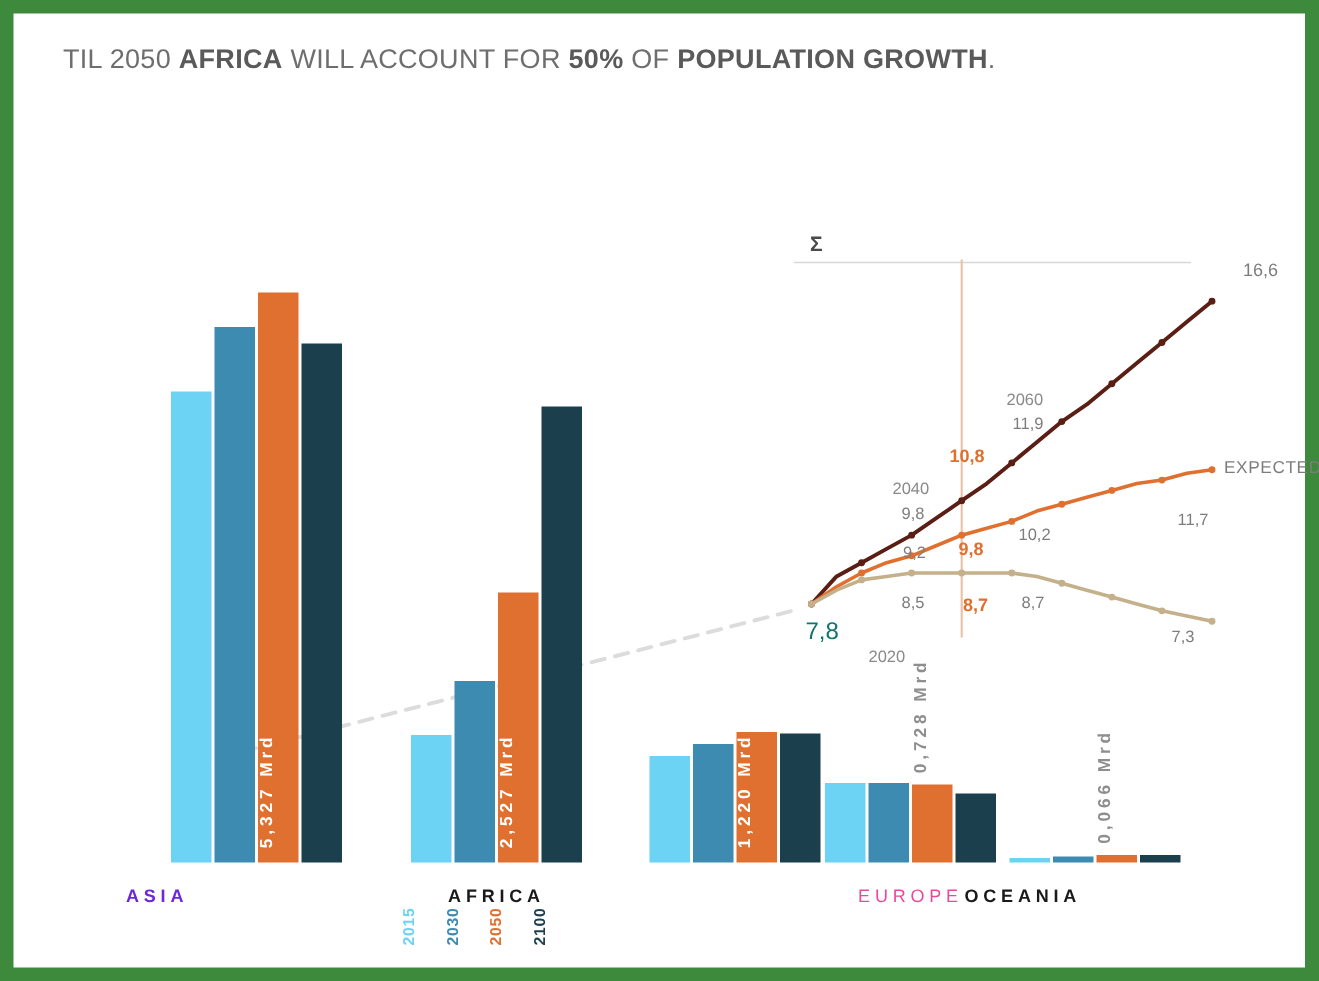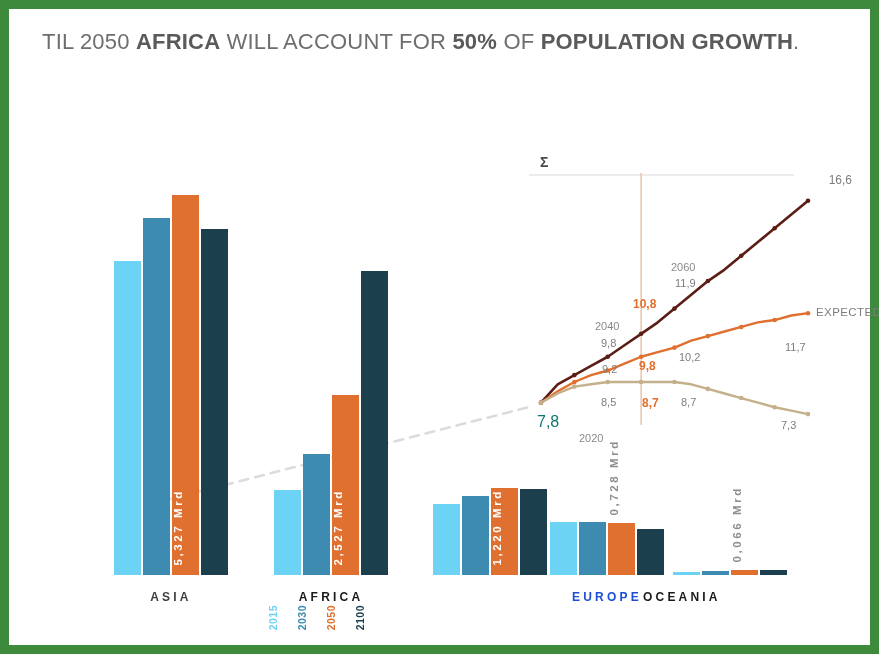--- a/index.html
+++ b/index.html
@@ -13,21 +13,21 @@
     position:absolute;
     left:9px;top:9px;
     width:861px;height:636px;
     background:#ffffff;
   }
 
   
   #title{
     position:absolute;
     left:33px;top:20px;
-    font-size:22px;
+    font-size:18px;
     color:#6E6E6E;
     letter-spacing:.2px;
     white-space:nowrap;
   }
   #title .b{font-weight:bold;color:#5A5A5A;}
 
   
   #bars{position:absolute;left:0;top:0;width:861px;height:636px;}
   .group{position:absolute;bottom:70px;}
   .bar{position:absolute;bottom:0;}
@@ -122,21 +122,21 @@
   </svg>
 
   <div id="bars">
       <div class="group" style="left: 105px; bottom: 70px; width: 114px; height: 410px;">
         <div class="bar" style="left: 0px; width: 27px; height: 314.286px; background: rgb(109, 211, 245);"></div>
         <div class="bar" style="left: 29px; width: 27px; height: 357.143px; background: rgb(61, 139, 176);"></div>
         <div class="bar" style="left: 58px; width: 27px; height: 380.5px; background: rgb(224, 112, 47);"></div>
         <div class="bar" style="left: 87px; width: 27px; height: 346.429px; background: rgb(28, 63, 77);"></div>
         <div class="barlabel" style="left: 58px; margin-left: 0px; width: 27px; text-align: center; bottom: 10px;">5,327 Mrd</div>
       </div>
-      <div style="position: absolute; left: 75px; top: 581px; width: 174px; text-align: center; font-size: 12px; font-weight: bold; color: #404040; letter-spacing: 3.2px;">ASIA</div>
+      <div style="position: absolute; left: 75px; top: 581px; width: 174px; text-align: left; font-size: 12px; font-weight: bold; color: #6d28d9; letter-spacing: 3.2px;">ASIA</div>
       <div class="group" style="left: 265px; bottom: 70px; width: 114px; height: 410px;">
         <div class="bar" style="left: 0px; width: 27px; height: 85px; background: rgb(109, 211, 245);"></div>
         <div class="bar" style="left: 29px; width: 27px; height: 120.714px; background: rgb(61, 139, 176);"></div>
         <div class="bar" style="left: 58px; width: 27px; height: 180.5px; background: rgb(224, 112, 47);"></div>
         <div class="bar" style="left: 87px; width: 27px; height: 303.571px; background: rgb(28, 63, 77);"></div>
         <div class="barlabel" style="left: 58px; margin-left: 0px; width: 27px; text-align: center; bottom: 10px;">2,527 Mrd</div>
       </div>
       <div style="position: absolute; left: 235px; top: 581px; width: 174px; text-align: center; font-size: 12px; font-weight: bold; color: rgb(26, 26, 26); letter-spacing: 3.2px;">AFRICA</div>
       <div class="group" style="left: 424px; bottom: 70px; width: 114px; height: 410px;">
         <div class="bar" style="left: 0px; width: 27px; height: 70.7143px; background: rgb(109, 211, 245);"></div>
@@ -145,21 +145,21 @@
         <div class="bar" style="left: 87px; width: 27px; height: 86.4286px; background: rgb(28, 63, 77);"></div>
         <div class="barlabel" style="left: 58px; margin-left: 0px; width: 27px; text-align: center; bottom: 10px;">1,220 Mrd</div>
       </div>
       <div class="group" style="left: 541px; bottom: 70px; width: 114px; height: 410px;">
         <div class="bar" style="left: 0px; width: 27px; height: 52.8571px; background: rgb(109, 211, 245);"></div>
         <div class="bar" style="left: 29px; width: 27px; height: 52.8571px; background: rgb(61, 139, 176);"></div>
         <div class="bar" style="left: 58px; width: 27px; height: 52px; background: rgb(224, 112, 47);"></div>
         <div class="bar" style="left: 87px; width: 27px; height: 46.4286px; background: rgb(28, 63, 77);"></div>
         <div class="barlabel outside" style="left: 58px; margin-left: 0px; width: 27px; text-align: center; bottom: 60px;">0,728 Mrd</div>
       </div>
-      <div style="position: absolute; left: 511px; top: 581px; width: 174px; text-align: center; font-size: 12px; font-weight: bold; color: #1d4ed8; letter-spacing: 3.2px;">EUROPE</div>
+      <div style="position: absolute; left: 511px; top: 581px; width: 174px; text-align: center; font-size: 12px; font-weight: normal; color: #ec4899; letter-spacing: 3.2px;">EUROPE</div>
       <div class="group" style="left: 664px; bottom: 70px; width: 114px; height: 410px;">
         <div class="bar" style="left: 0px; width: 27px; height: 3px; background: rgb(109, 211, 245);"></div>
         <div class="bar" style="left: 29px; width: 27px; height: 3.57143px; background: rgb(61, 139, 176);"></div>
         <div class="bar" style="left: 58px; width: 27px; height: 4.71429px; background: rgb(224, 112, 47);"></div>
         <div class="bar" style="left: 87px; width: 27px; height: 5.21429px; background: rgb(28, 63, 77);"></div>
         <div class="barlabel outside" style="left: 58px; margin-left: 0px; width: 27px; text-align: center; bottom: 12.7143px;">0,066 Mrd</div>
       </div>
       <div style="position: absolute; left: 634px; top: 581px; width: 174px; text-align: left; font-size: 12px; font-weight: bold; color: rgb(26, 26, 26); letter-spacing: 3.2px;">OCEANIA</div>
     </div>
 

